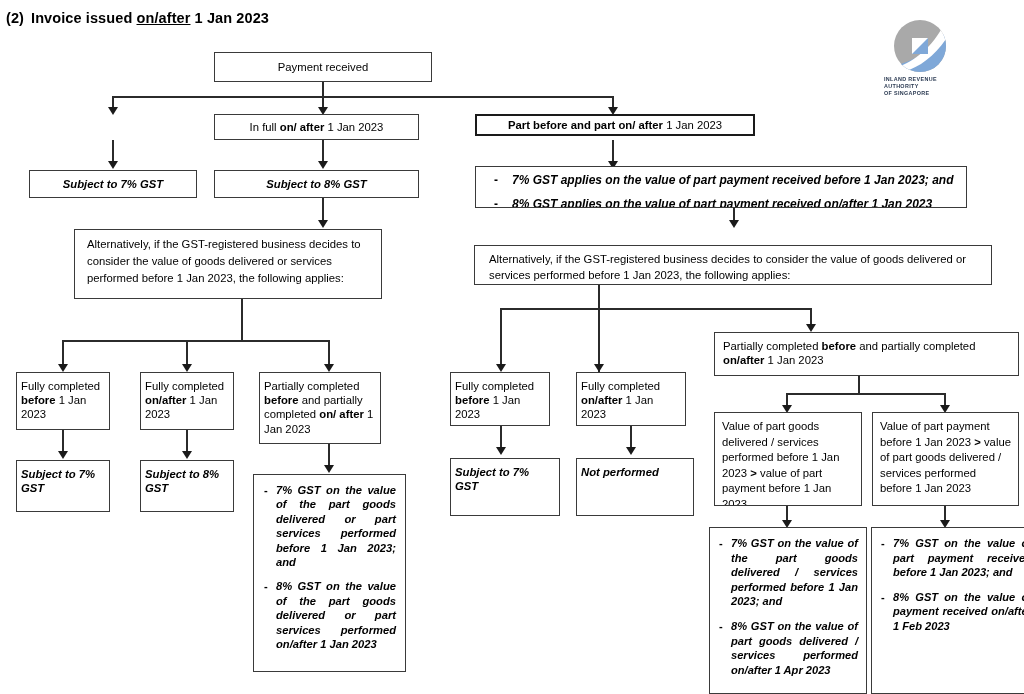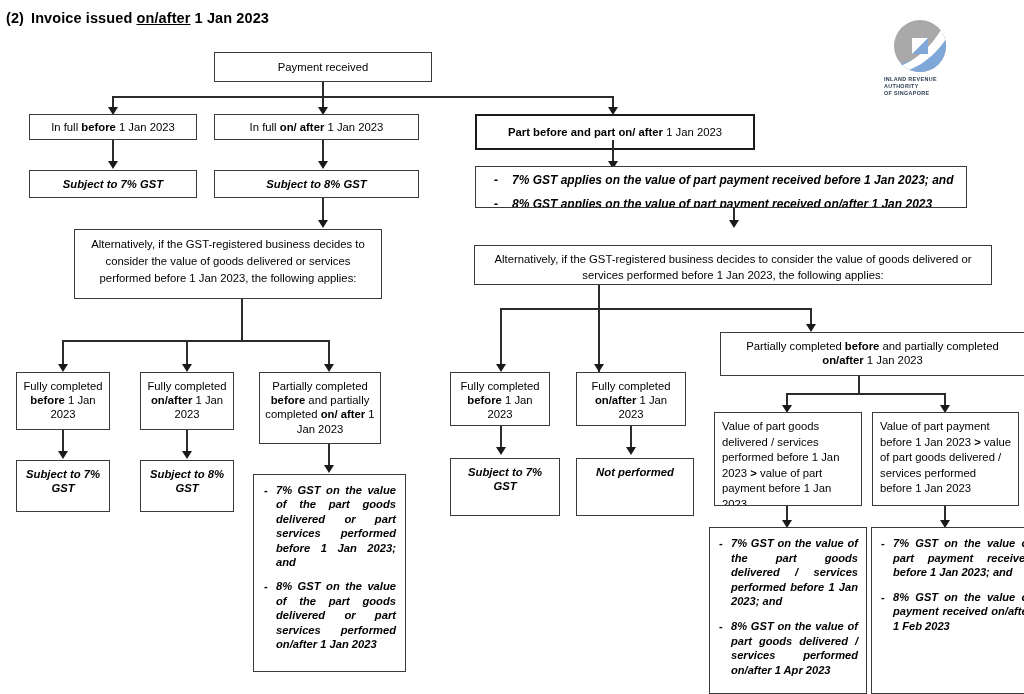--- a/index.html
+++ b/index.html
@@ -34,21 +34,21 @@
   }
 
   
   .bx{
     position:absolute;
     border:1.4px solid #3a3a3a;
     background:#fff;
     box-sizing:border-box;
     font-size:11.3px;
     line-height:14.2px;
-    text-align:center;
+    text-align:left;
     overflow:hidden;
     padding:3px 5px;
   }
   .bx.thick{border:2px solid #1a1a1a;}
   .bx.ctr{display:flex;align-items:center;justify-content:center;}
   .bx b{font-weight:bold;}
   .ital{font-style:italic;font-weight:bold;}
   .lft{text-align:left;}
 
   
@@ -111,29 +111,26 @@
 
   <div class="ln vl" style="left:322px;top:82px;height:15px;"></div>
   <div class="ln hl" style="left:112px;top:96px;width:500px;"></div>
   <div class="ln vl" style="left:112px;top:96px;height:15px;"></div>
   <div class="ar" style="left:108px;top:107px;"></div>
   <div class="ln vl" style="left:322px;top:96px;height:15px;"></div>
   <div class="ar" style="left:318px;top:107px;"></div>
   <div class="ln vl" style="left:612px;top:96px;height:15px;"></div>
   <div class="ar" style="left:608px;top:107px;"></div>
 
-  <div class="bx ctr" style="left:29px;top:114px;width:168px;height:26px;">
-    <span><span>In full </span><b>before</b><span> 1 Jan 2023</span></span>
-  </div>
 
   <div class="bx ctr" style="left:214px;top:114px;width:205px;height:26px;">
     <span><span>In full </span><b>on/ after</b><span> 1 Jan 2023</span></span>
   </div>
 
-  <div class="bx ctr thick" style="left:475px;top:114px;width:280px;height:36px;">
+  <div class="bx ctr thick" style="left:475px;top:114px;width:280px;height:22px;">
     <span><b>Part before and part on/ after</b><span> 1 Jan 2023</span></span>
   </div>
 
   <div class="ln vl" style="left:112px;top:140px;height:24px;"></div>
   <div class="ar" style="left:108px;top:161px;"></div>
 
   <div class="ln vl" style="left:322px;top:140px;height:24px;"></div>
   <div class="ar" style="left:318px;top:161px;"></div>
 
   <div class="ln vl" style="left:612px;top:140px;height:24px;"></div>
@@ -233,21 +230,21 @@
   <div class="ar" style="left:626px;top:447px;"></div>
 
   <div class="bx" style="left:450px;top:458px;width:110px;height:58px;padding:6px 4px;">
     <span class="ital">Subject to 7% GST</span>
   </div>
 
   <div class="bx" style="left:576px;top:458px;width:118px;height:58px;padding:6px 4px;">
     <span class="ital">Not performed</span>
   </div>
 
-  <div class="bx" style="left:714px;top:332px;width:305px;height:44px;padding:6px 8px;margin-left:6px;">
+  <div class="bx" style="left:714px;top:332px;width:305px;height:44px;padding:6px 8px;">
     <span>Partially completed </span><b>before</b><span> and partially completed </span><b>on/after</b><span> 1 Jan 2023</span>
   </div>
 
   <div class="ln vl" style="left:858px;top:376px;height:18px;"></div>
   <div class="ln hl" style="left:786px;top:393px;width:158px;"></div>
   <div class="ln vl" style="left:786px;top:393px;height:14px;"></div>
   <div class="ar" style="left:782px;top:405px;"></div>
   <div class="ln vl" style="left:944px;top:393px;height:14px;"></div>
   <div class="ar" style="left:940px;top:405px;"></div>
 

